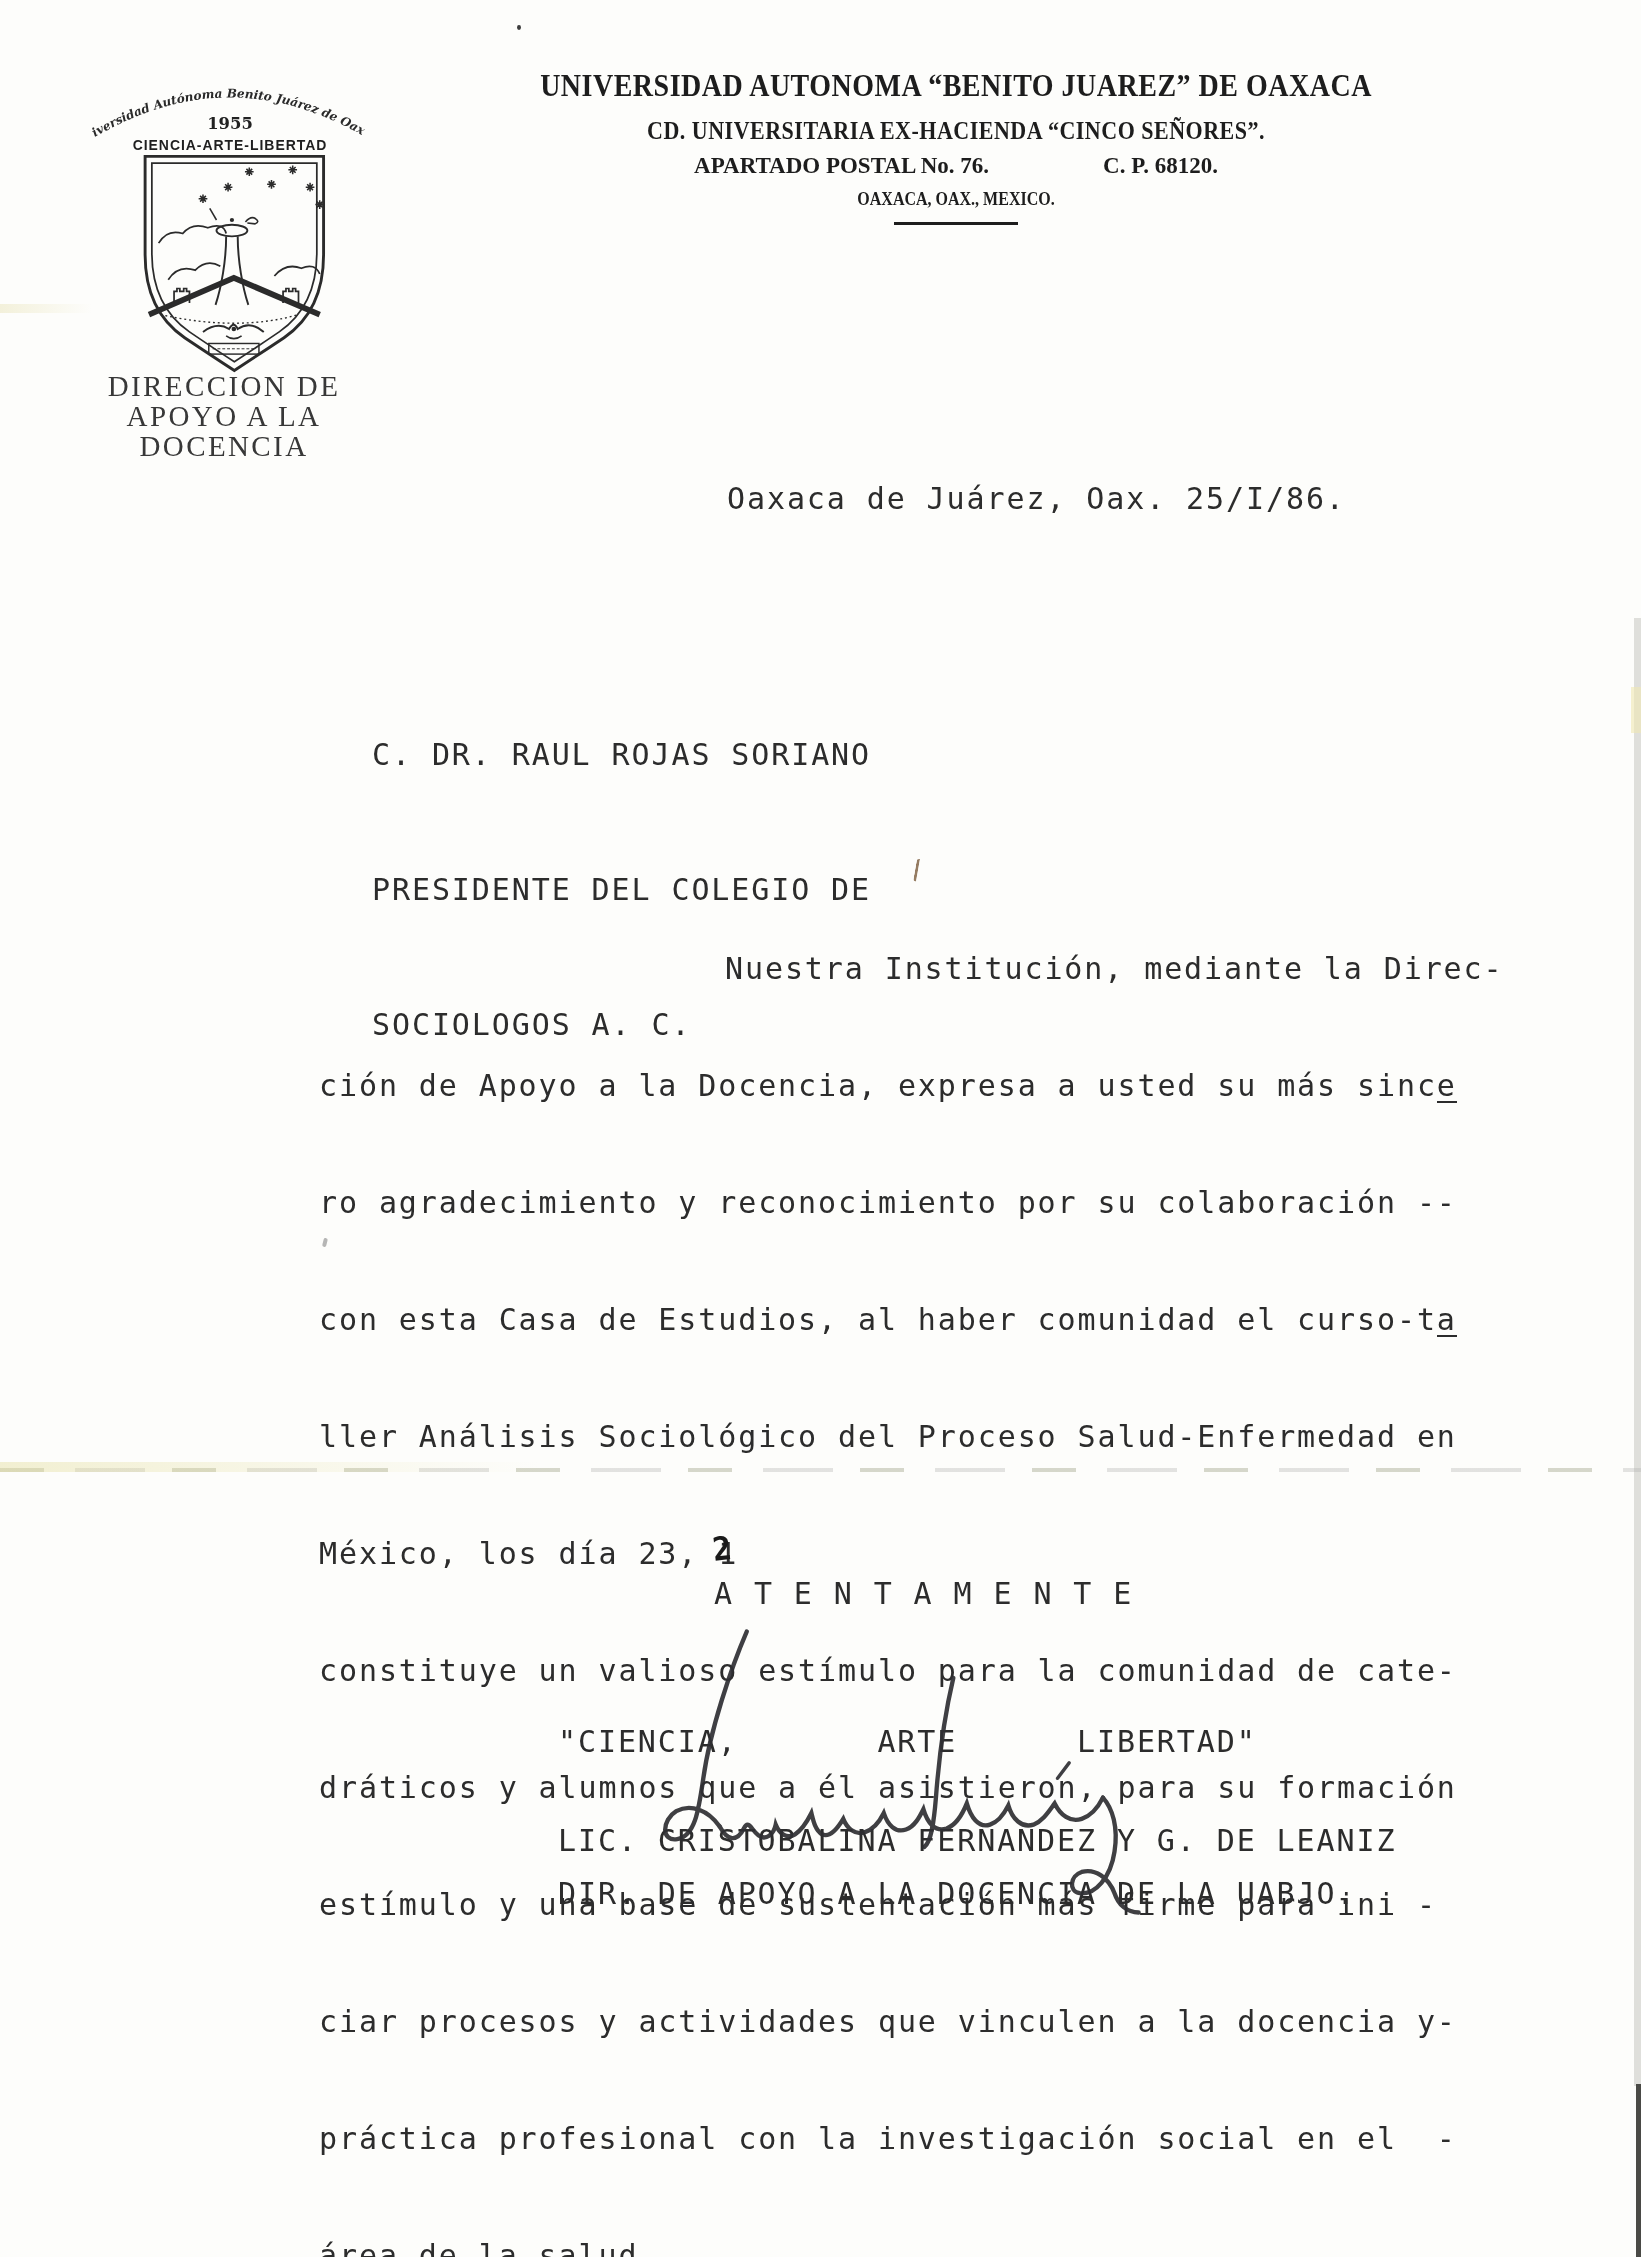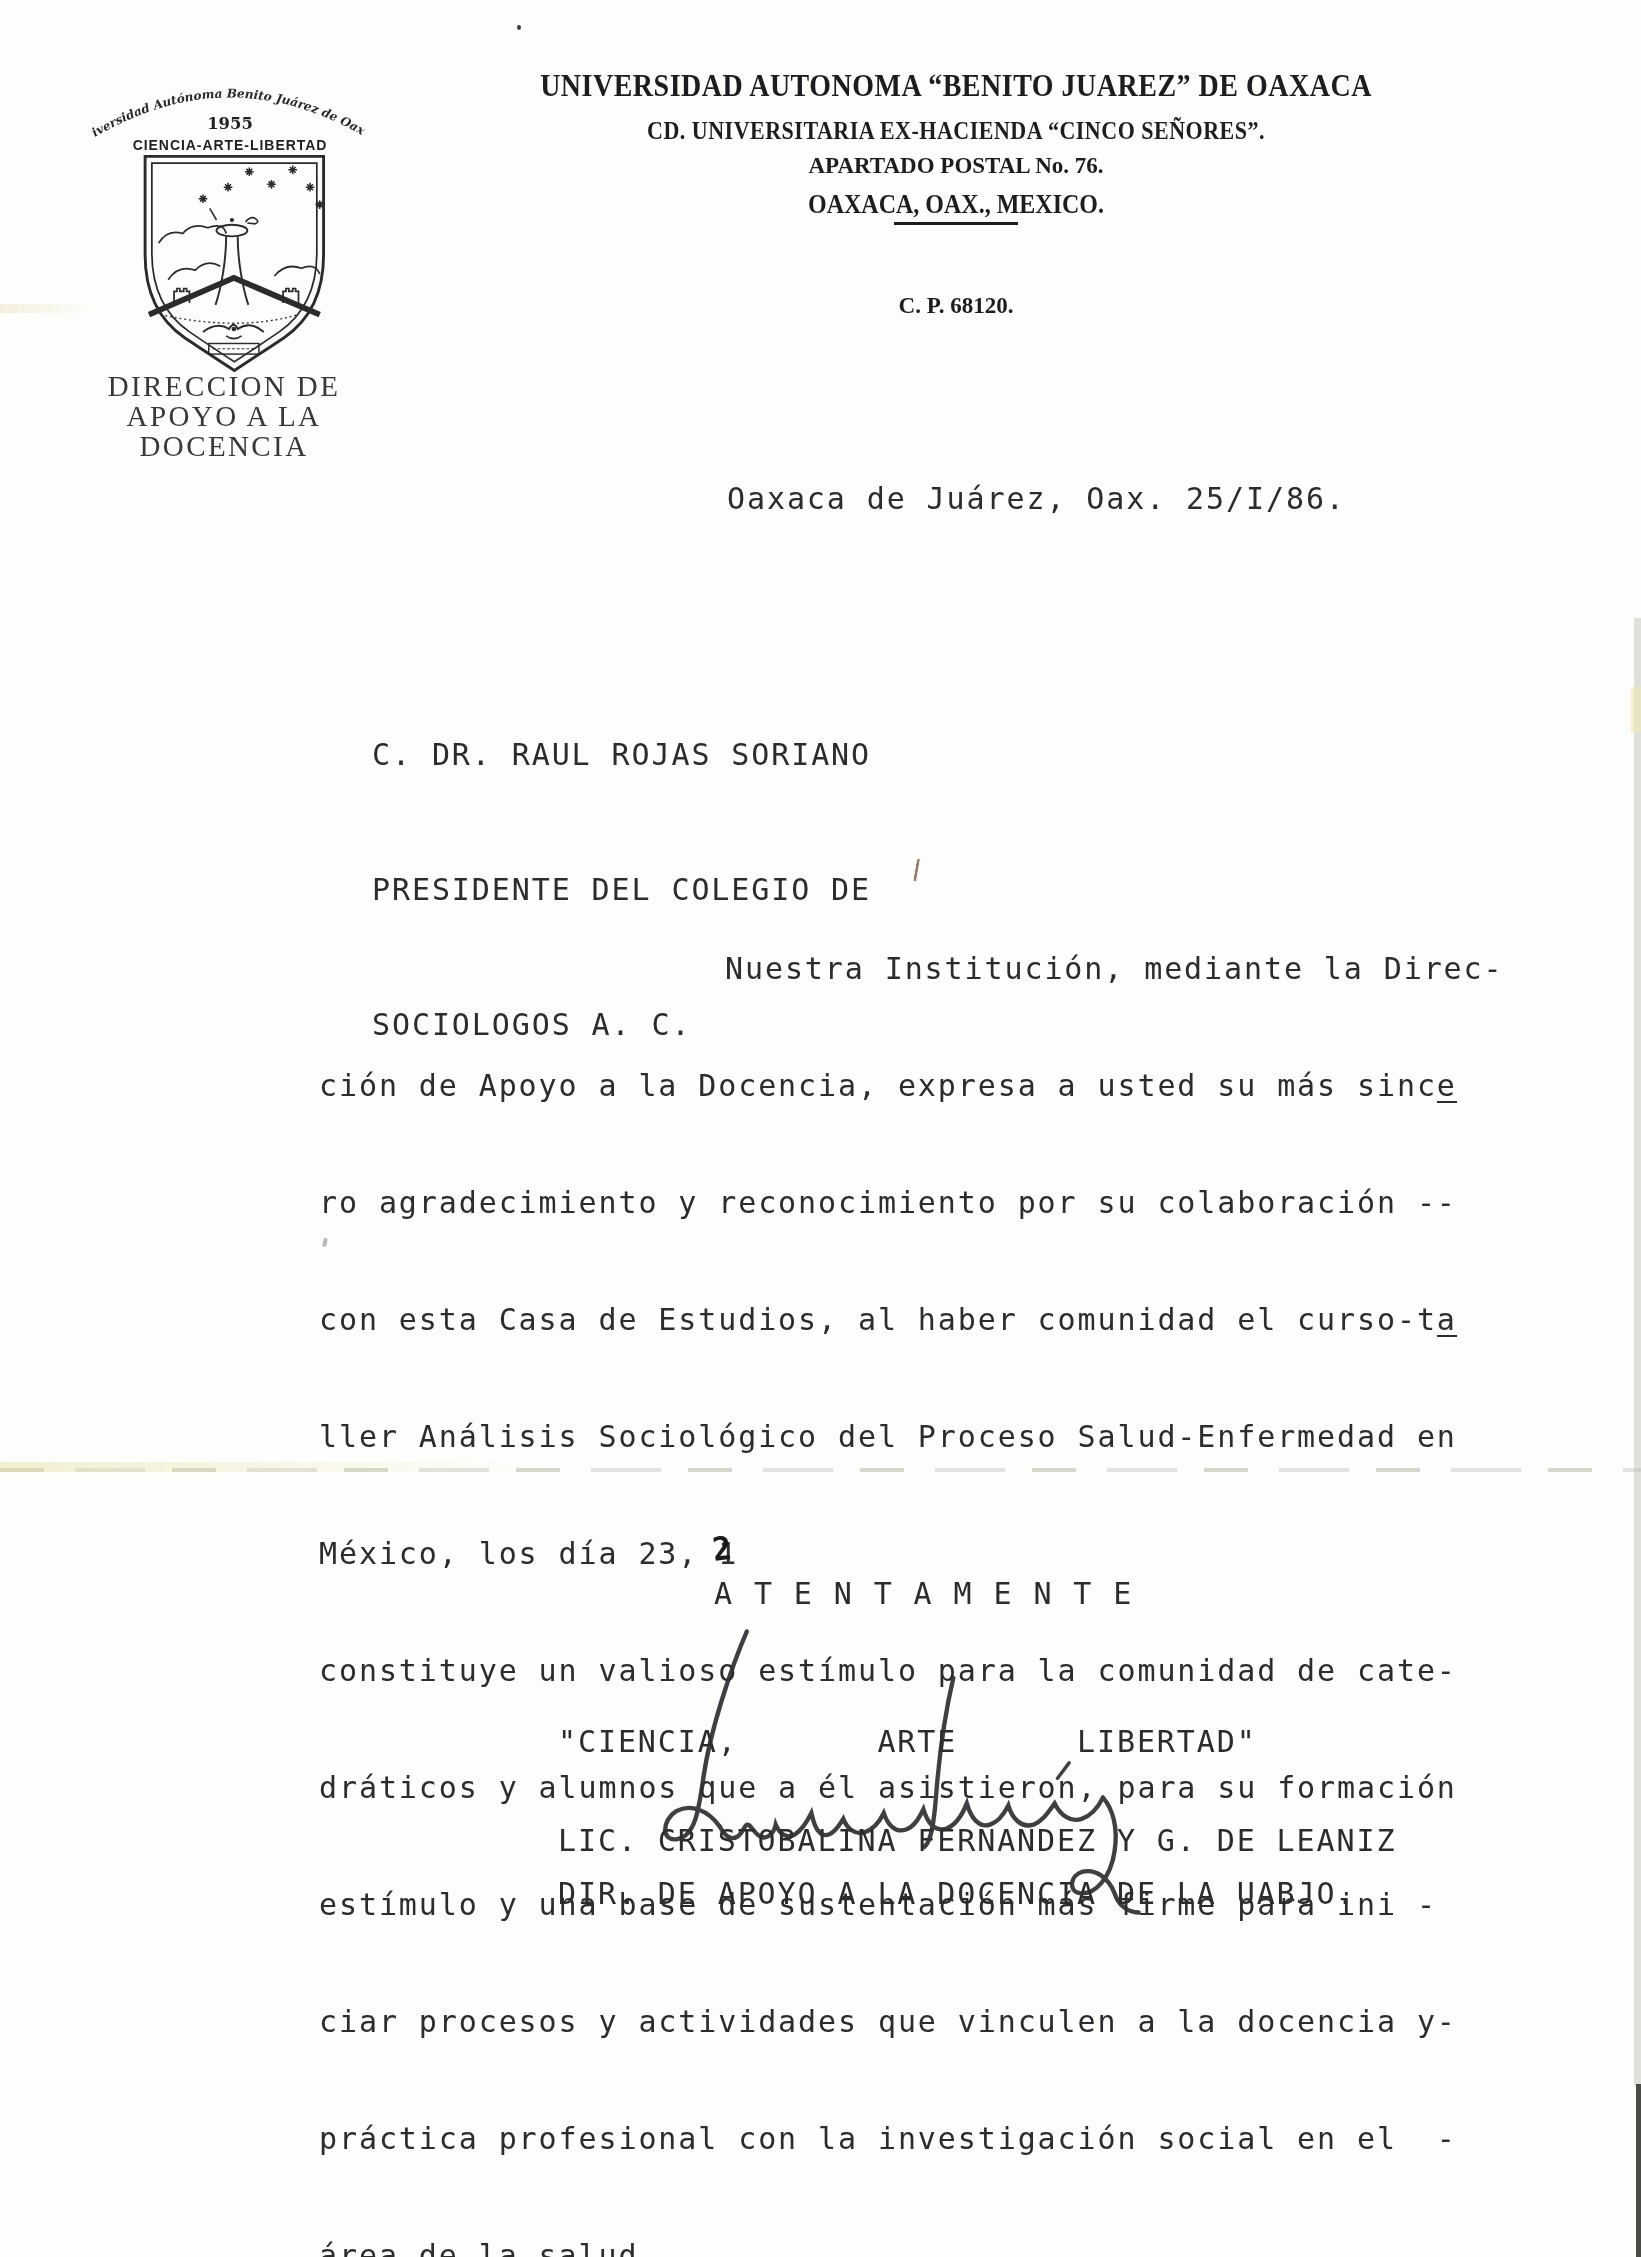--- a/index.html
+++ b/index.html
@@ -28,22 +28,22 @@
     font-family:"Liberation Serif",serif;
     font-size:29px;line-height:30px;
     letter-spacing:2.4px;color:#383838;
   }
   
   .hdr{position:absolute;left:473px;top:0;width:966px;text-align:center;color:#1d1d1d;}
   .hdr .ln{position:absolute;left:0;width:100%;}
   .hdr .stretch{display:inline-block;transform:scaleY(1.12);transform-origin:center top;}
   .h-title{top:68px;font-size:28px;font-weight:bold;letter-spacing:0.5px;}
   .h-sub1{top:117px;font-size:22px;font-weight:bold;letter-spacing:0.5px;}
-  .h-sub2{top:153px;font-size:23px;font-weight:bold;display:flex;justify-content:center;gap:114px;flex-direction:column;}
-  .h-sub3{top:189px;font-size:24px;font-weight:bold;}
+  .h-sub2{top:153px;font-size:23px;font-weight:bold;display:flex;justify-content:center;gap:114px;}
+  .h-sub3{top:189px;font-size:16px;font-weight:bold;}
   .h-rule{position:absolute;top:222px;left:421px;width:124px;height:2.9px;background:#1d1d1d;}
   
   .dateline{left:727px;top:481px;}
   .recipient{left:372px;top:642px;line-height:45px;}
   .bodytext{left:319px;top:875px;width:1217px;}
   .bline{height:47px;line-height:47px;}
   .indent1{padding-left:406px;}
   .uletter{display:inline-block;border-bottom:2.9px solid #2c2c2c;line-height:1;}
   .ostk{position:relative;display:inline-block;}
   .omark{

